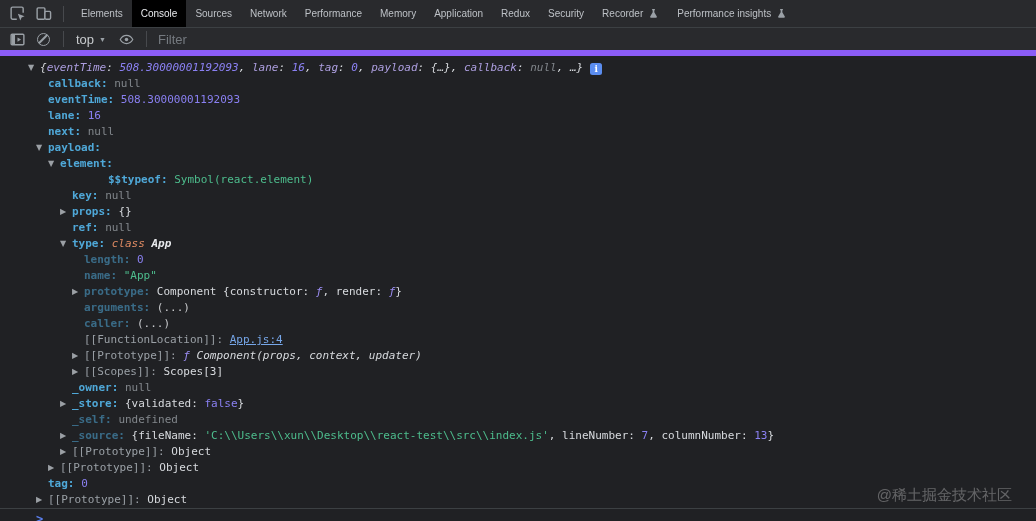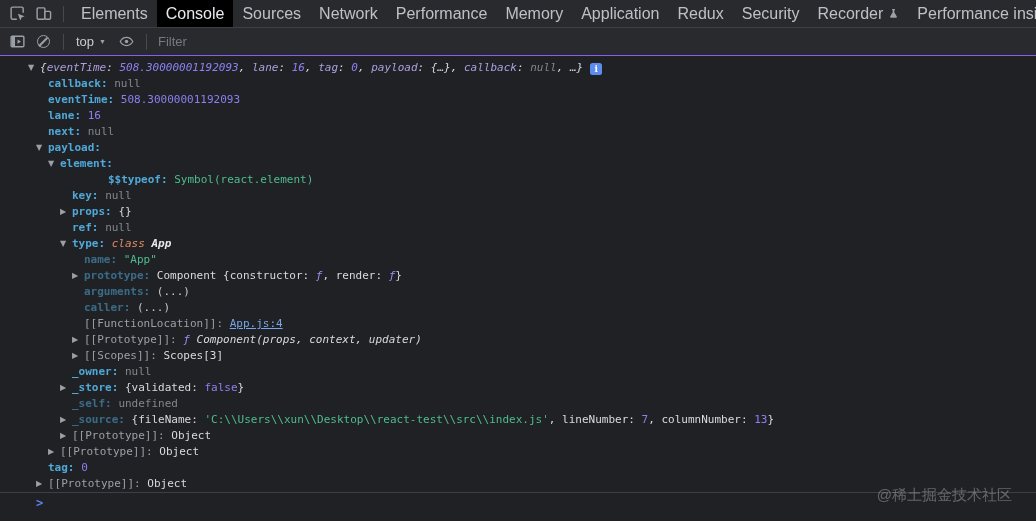--- a/index.html
+++ b/index.html
@@ -12,28 +12,28 @@
   }
   
   .tabbar {
     height:28px; background:#292a2d; border-bottom:1px solid #3c4043;
     display:flex; align-items:center; padding-left:7px;
   }
   .icon-btn { width:20px; height:20px; display:inline-flex; align-items:center; justify-content:center; margin-right:6px; flex:none; }
   .vsep { width:1px; height:16px; background:#47494d; margin:0 8px 0 4px; flex:none; }
   .tabs { display:flex; height:27px; align-items:stretch; }
   .tab {
-    display:flex; align-items:center; padding:0 9px; font-size:16px;
+    display:flex; align-items:center; padding:0 9px; font-size:10px;
     color:#bdc1c6; white-space:nowrap; cursor:default;
   }
   .tab.active { background:#000000; color:#e8eaed; }
   .flask { margin-left:5px; flex:none; display:inline-flex; }
   
   .toolbar {
-    height:28px; background:#292a2d; border-bottom:1px solid #8b5cf6;
+    height:28px; background:#292a2d; border-bottom:6px solid #8b5cf6;
     display:flex; align-items:center; padding-left:7px;
   }
   .block-icon { width:13px; height:13px; border:1.6px solid #9aa0a6; border-radius:50%; position:relative; display:inline-block; }
   .block-icon::after { content:""; position:absolute; left:-1px; top:4.6px; width:12px; height:1.6px; background:#9aa0a6; transform:rotate(-45deg); }
   .context { display:inline-flex; align-items:center; font-size:13px; color:#c8cbce; margin:0 10px 0 4px; cursor:default; }
   .caret { font-size:7px; color:#9aa0a6; margin-left:5px; }
   .filter {
     flex:1; background:transparent; border:none; outline:none;
     font-size:13px; color:#d5d9dd; margin-left:3px; height:20px;
     font-family:"Liberation Sans", sans-serif;
@@ -177,20 +177,21 @@
       <div class="crow" style="padding-left: 48px;"><span class="k-key">eventTime:</span> <span class="seg-num">508.30000001192093</span></div>
       <div class="crow" style="padding-left: 48px;"><span class="k-key">lane:</span> <span class="seg-num">16</span></div>
       <div class="crow" style="padding-left: 48px;"><span class="k-key">next:</span> <span class="seg-null">null</span></div>
       <div class="crow" style="padding-left: 48px;"><span class="tri" style="left: 36px;">▼</span><span class="k-key">payload:</span> </div>
       <div class="crow" style="padding-left: 60px;"><span class="tri" style="left: 48px;">▼</span><span class="k-key">element:</span> </div>
       <div class="crow" style="padding-left: 108px;"><span class="k-key">$$typeof:</span> <span class="seg-str">Symbol(react.element)</span></div>
       <div class="crow" style="padding-left: 72px;"><span class="k-key">key:</span> <span class="seg-null">null</span></div>
       <div class="crow" style="padding-left: 72px;"><span class="tri" style="left: 60px;">▶</span><span class="k-key">props:</span> <span class="seg-white">{}</span></div>
       <div class="crow" style="padding-left: 72px;"><span class="k-key">ref:</span> <span class="seg-null">null</span></div>
       <div class="crow" style="padding-left: 72px;"><span class="tri" style="left: 60px;">▼</span><span class="k-key">type:</span> <span class="seg-kw">class</span><span class="seg-white"> </span><span class="seg-clsname">App</span></div>
+      <div class="crow" style="padding-left: 84px;"><span class="k-keydim">length:</span> <span class="seg-num">0</span></div>
       <div class="crow" style="padding-left: 84px;"><span class="k-keydim">name:</span> <span class="seg-str">"App"</span></div>
       <div class="crow" style="padding-left: 84px;"><span class="tri" style="left: 72px;">▶</span><span class="k-keydim">prototype:</span> <span class="seg-white">Component {constructor: </span><span class="seg-fsym">ƒ</span><span class="seg-white">, render: </span><span class="seg-fsym">ƒ</span><span class="seg-white">}</span></div>
       <div class="crow" style="padding-left: 84px;"><span class="k-keydim">arguments:</span> <span class="seg-paren">(...)</span></div>
       <div class="crow" style="padding-left: 84px;"><span class="k-keydim">caller:</span> <span class="seg-paren">(...)</span></div>
       <div class="crow" style="padding-left: 84px;"><span class="k-internal">[[FunctionLocation]]:</span> <span class="seg-link">App.js:4</span></div>
       <div class="crow" style="padding-left: 84px;"><span class="tri" style="left: 72px;">▶</span><span class="k-internal">[[Prototype]]:</span> <span class="seg-fsym">ƒ</span><span class="seg-fn"> Component(props, context, updater)</span></div>
       <div class="crow" style="padding-left: 84px;"><span class="tri" style="left: 72px;">▶</span><span class="k-internal">[[Scopes]]:</span> <span class="seg-white">Scopes[3]</span></div>
       <div class="crow" style="padding-left: 72px;"><span class="k-key">_owner:</span> <span class="seg-null">null</span></div>
       <div class="crow" style="padding-left: 72px;"><span class="tri" style="left: 60px;">▶</span><span class="k-key">_store:</span> <span class="seg-white">{validated: </span><span class="seg-num">false</span><span class="seg-white">}</span></div>
       <div class="crow" style="padding-left: 72px;"><span class="k-keydim">_self:</span> <span class="seg-null">undefined</span></div>

